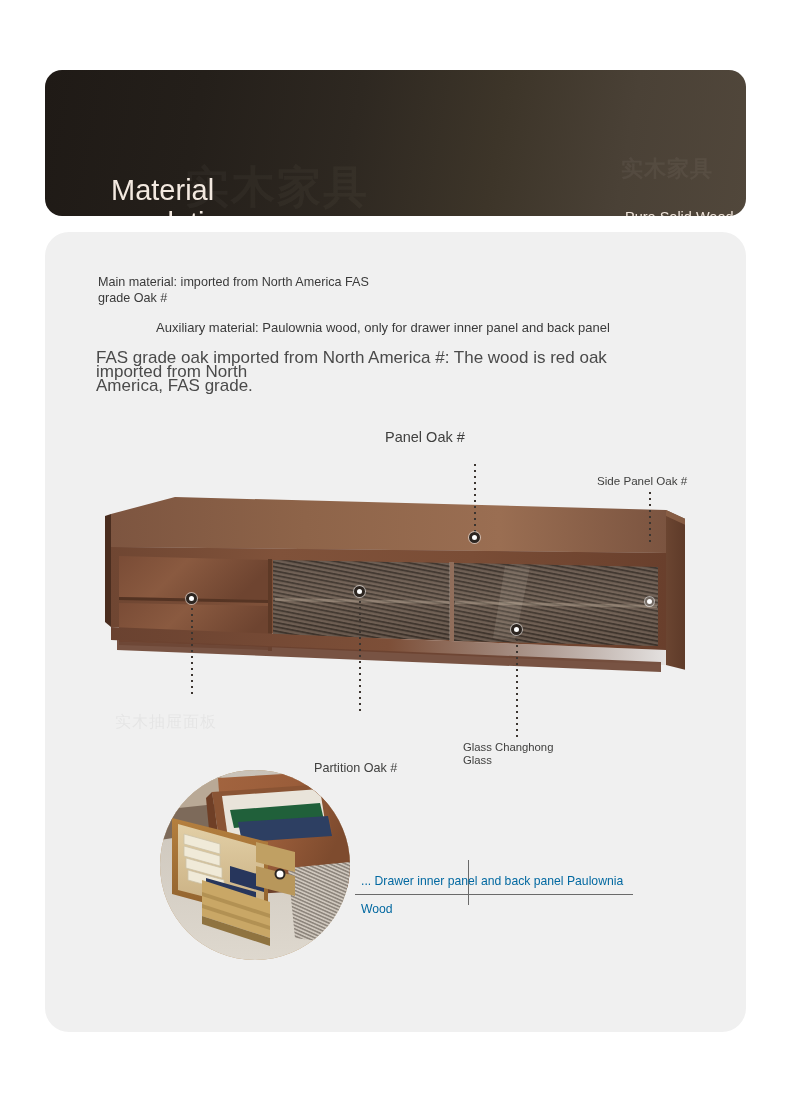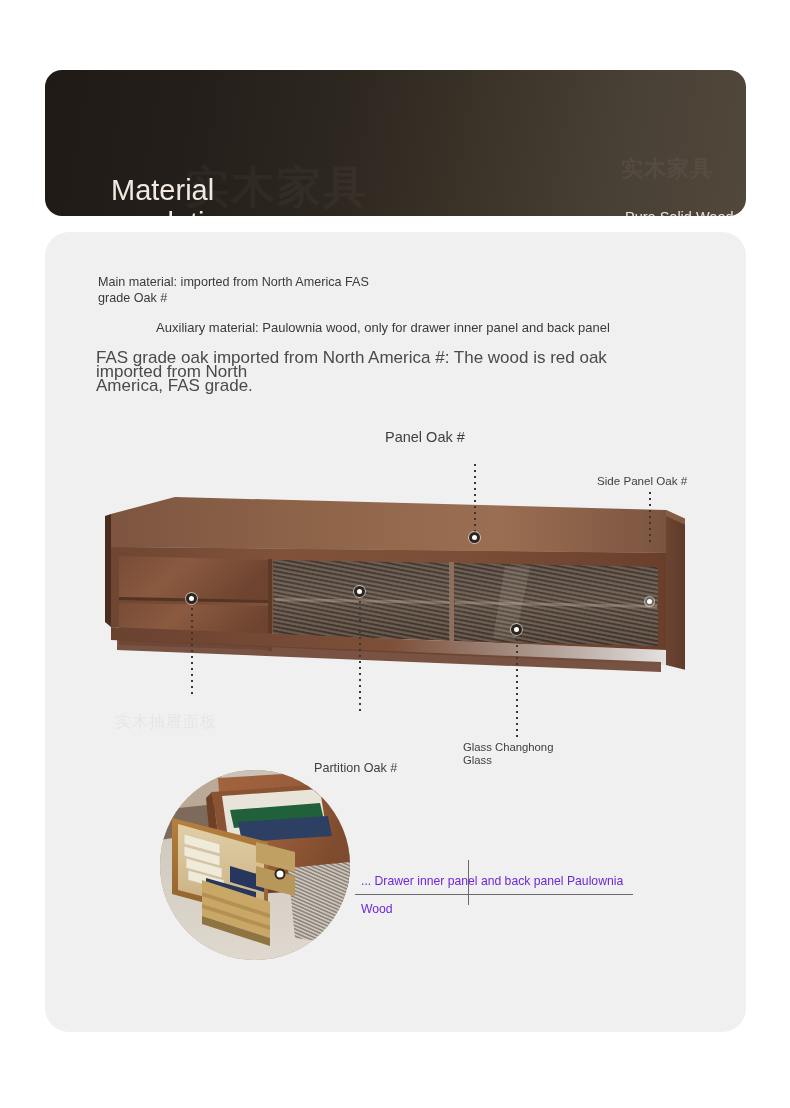--- a/index.html
+++ b/index.html
@@ -120,21 +120,21 @@
   .lbl {
     position: absolute;
     color: #40403f;
     white-space: pre-line;
   }
   .lbl-panel      { left: 340px; top: 197px; font-size: 14.5px; }
   .lbl-side       { left: 552px; top: 242px; font-size: 11.6px; }
   .lbl-drawer     { left: 72px;  top: 473px; font-size: 13.3px; line-height: 22px; width: 150px; }
   .lbl-partition  { left: 269px; top: 489px; font-size: 12.6px; margin-top: 40px; }
   .lbl-glass      { left: 418px; top: 509px; font-size: 11.3px; line-height: 12.5px; width: 130px; }
-  .lbl-inner      { left: 316px; top: 635px; font-size: 12.2px; line-height: 28px; width: 300px; color: #6d28d9; }
+  .lbl-inner      { left: 316px; top: 635px; font-size: 12.2px; line-height: 28px; width: 300px; color: #0369a1; }
 
   .wm-small {
     position: absolute;
     left: 70px; top: 480px;
     font-size: 16px;
     letter-spacing: 1px;
     color: rgba(60,60,60,0.055);
     white-space: nowrap;
   }
 

